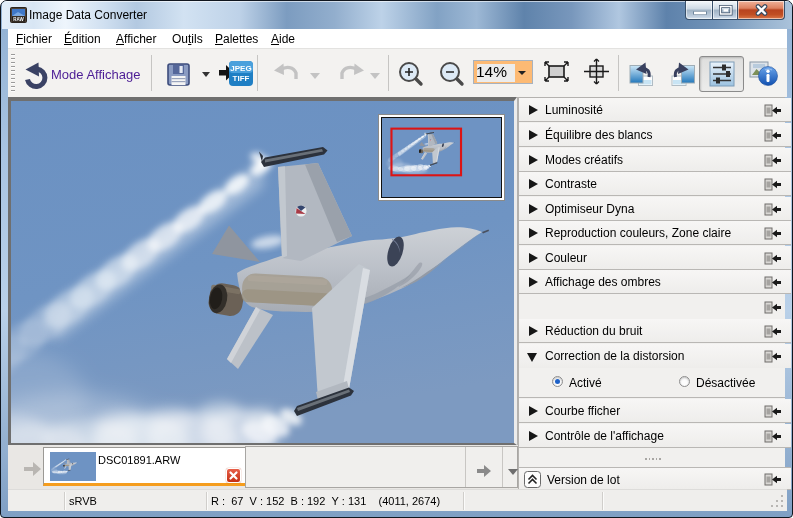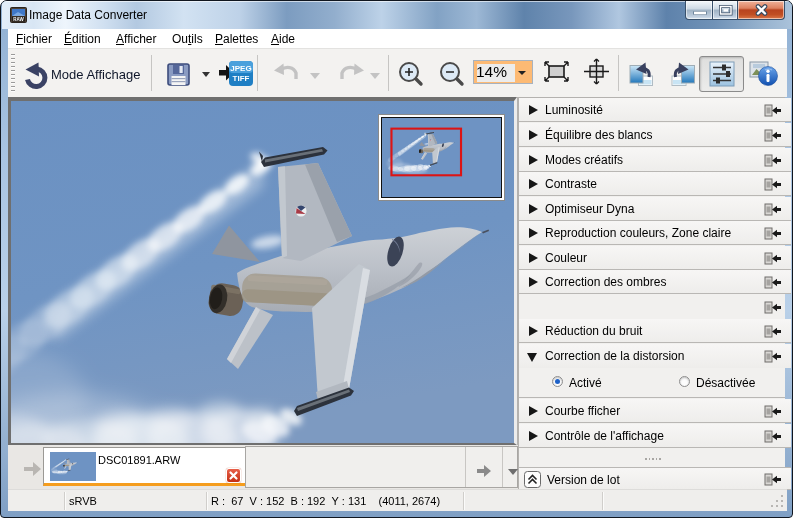--- a/index.html
+++ b/index.html
@@ -26,21 +26,21 @@
 
 .menubar { position:absolute; left:7px; top:28px; width:779px; height:20px; background:#fff; border-bottom:1px solid #e3e2e0; font-size:12px; color:#000; }
 .menubar span { position:absolute; top:3px; }
 .menubar u { text-decoration:underline; }
 
 
 .toolbar { position:absolute; left:7px; top:48px; width:779px; height:48px; background:#f3f2f0; }
 .tsep { position:absolute; top:6px; width:1px; height:36px; background:#c6c5c3; }
 .grip { position:absolute; left:3px; top:5px; width:4px; height:38px;
   background:repeating-linear-gradient(180deg,#9a9a9a 0 1px,#fdfdfd 1px 2px,#f3f2f0 2px 4px); }
-.modetxt { position:absolute; left:43px; top:18px; font-size:13px; color:#0f172a; }
+.modetxt { position:absolute; left:43px; top:18px; font-size:13px; color:#4c1d95; }
 
 
 .combo { position:absolute; left:465px; top:11px; width:60px; height:24px; background:#fdba74; border:1px solid #a8b2be; }
 .combo .fld { position:absolute; left:3px; top:3px; width:38px; height:18px; background:#ececec; }
 .combo .val { position:absolute; left:2px; top:2px; font-size:15.5px; color:#000; }
 .combo .arr { position:absolute; right:6px; top:10px; width:0; height:0; border:4px solid transparent; border-top:4.5px solid #222; }
 
 .pressedbtn { position:absolute; left:691px; top:7px; width:45px; height:36px; border:1px solid #8b8b8b; border-radius:3px; background:linear-gradient(180deg,#dededd,#ececeb); box-shadow:inset 1px 1px 2px rgba(0,0,0,.18); }
 
 
@@ -398,21 +398,21 @@
     <div class="prow" style="top:123px">
         <div class="tri"></div>
         <div class="lbl">Reproduction couleurs, Zone claire</div>
       </div>
     <div class="prow" style="top:148px">
         <div class="tri"></div>
         <div class="lbl">Couleur</div>
       </div>
     <div class="prow" style="top:172px">
         <div class="tri"></div>
-        <div class="lbl">Correction des ombres</div>
+        <div class="lbl">Affichage des ombres</div>
       </div>
     <div class="prow" style="top:221px">
         <div class="tri"></div>
         <div class="lbl">Réduction du bruit</div>
       </div>
     <div class="prow" style="top:246px;border-bottom:none">
         <div class="tri" style="border:5px solid transparent;border-top:9px solid #161616;top:9px;left:8px"></div>
         <div class="lbl">Correction de la distorsion</div>
       </div>
     <div class="abs" style="top:270px;left:0;width:266px;height:30px;background:#f1f0ee;border-bottom:1px solid #b9b7b4">

